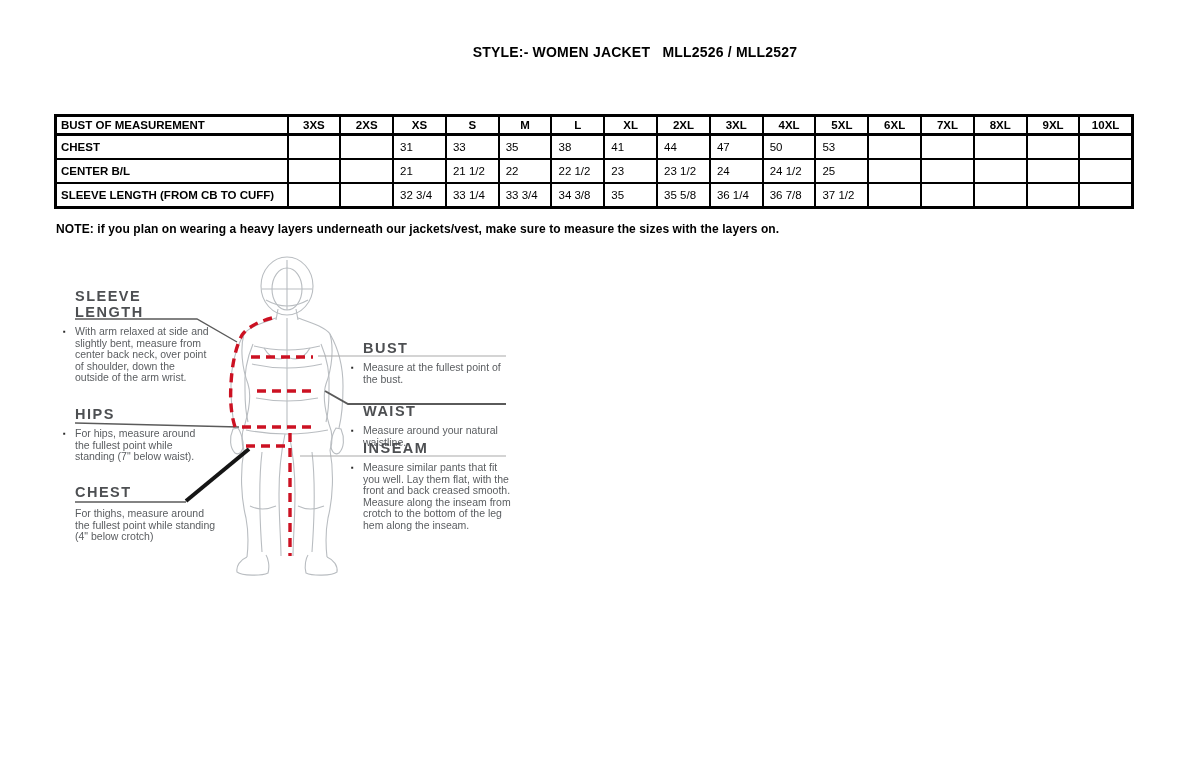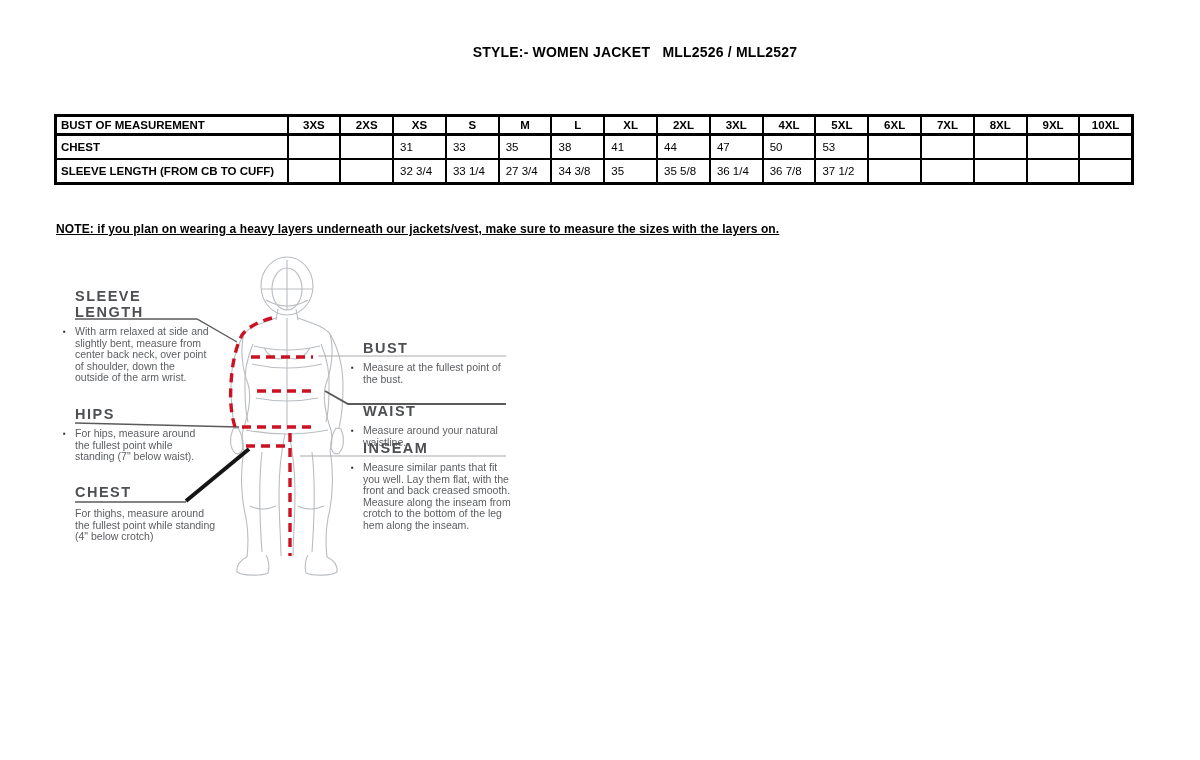--- a/index.html
+++ b/index.html
@@ -16,21 +16,21 @@
     border:3px solid #000;}
   #size-table th,#size-table td{border:2px solid #000;font-size:11.5px;overflow:hidden;
     white-space:nowrap;}
   #size-table th{height:16px;font-weight:bold;text-align:center;padding:0 2px;}
   #size-table th.poml{text-align:left;padding-left:4px;}
   #size-table td{height:22px;text-align:left;padding:0 0 0 6px;margin-left:12px;}
   #size-table td.rowlabel{font-weight:bold;padding-left:4px;}
   #size-table thead th{border-bottom-width:3px;}
 
   
-  #note{left:56px;top:222px;width:1100px;font-size:12px;font-weight:bold;letter-spacing:.1px;text-decoration:underline;}
+  #note{left:56px;top:222px;width:1100px;font-size:12px;font-weight:bold;letter-spacing:.1px;}
 
   
   .dsec{position:absolute;}
   .dhead{font-size:14.5px;font-weight:bold;letter-spacing:1.5px;color:#4d4f52;}
   .dbody{display:flex;font-size:10.5px;line-height:11.5px;color:#5a5d60;margin-top:6px;}
   .bullet{width:12px;margin-left:-12px;flex:0 0 12px;font-size:8px;line-height:12px;color:#2b2b2b;}
   svg{position:absolute;left:0;top:0;pointer-events:none;}
 </style>
 </head>
 <body>
@@ -94,26 +94,45 @@
           <td>47</td>
           <td>50</td>
           <td>53</td>
           <td></td>
           <td></td>
           <td></td>
           <td></td>
           <td></td>
         </tr>
         <tr>
+          <td class="rowlabel">CENTER B/L</td>
+          <td></td>
+          <td></td>
+          <td>21</td>
+          <td>21 1/2</td>
+          <td>22</td>
+          <td>22 1/2</td>
+          <td>23</td>
+          <td>23 1/2</td>
+          <td>24</td>
+          <td>24 1/2</td>
+          <td>25</td>
+          <td></td>
+          <td></td>
+          <td></td>
+          <td></td>
+          <td></td>
+        </tr>
+        <tr>
           <td class="rowlabel">SLEEVE LENGTH (FROM CB TO CUFF)</td>
           <td></td>
           <td></td>
           <td>32 3/4</td>
           <td>33 1/4</td>
-          <td>27 3/4</td>
+          <td>33 3/4</td>
           <td>34 3/8</td>
           <td>35</td>
           <td>35 5/8</td>
           <td>36 1/4</td>
           <td>36 7/8</td>
           <td>37 1/2</td>
           <td></td>
           <td></td>
           <td></td>
           <td></td>

